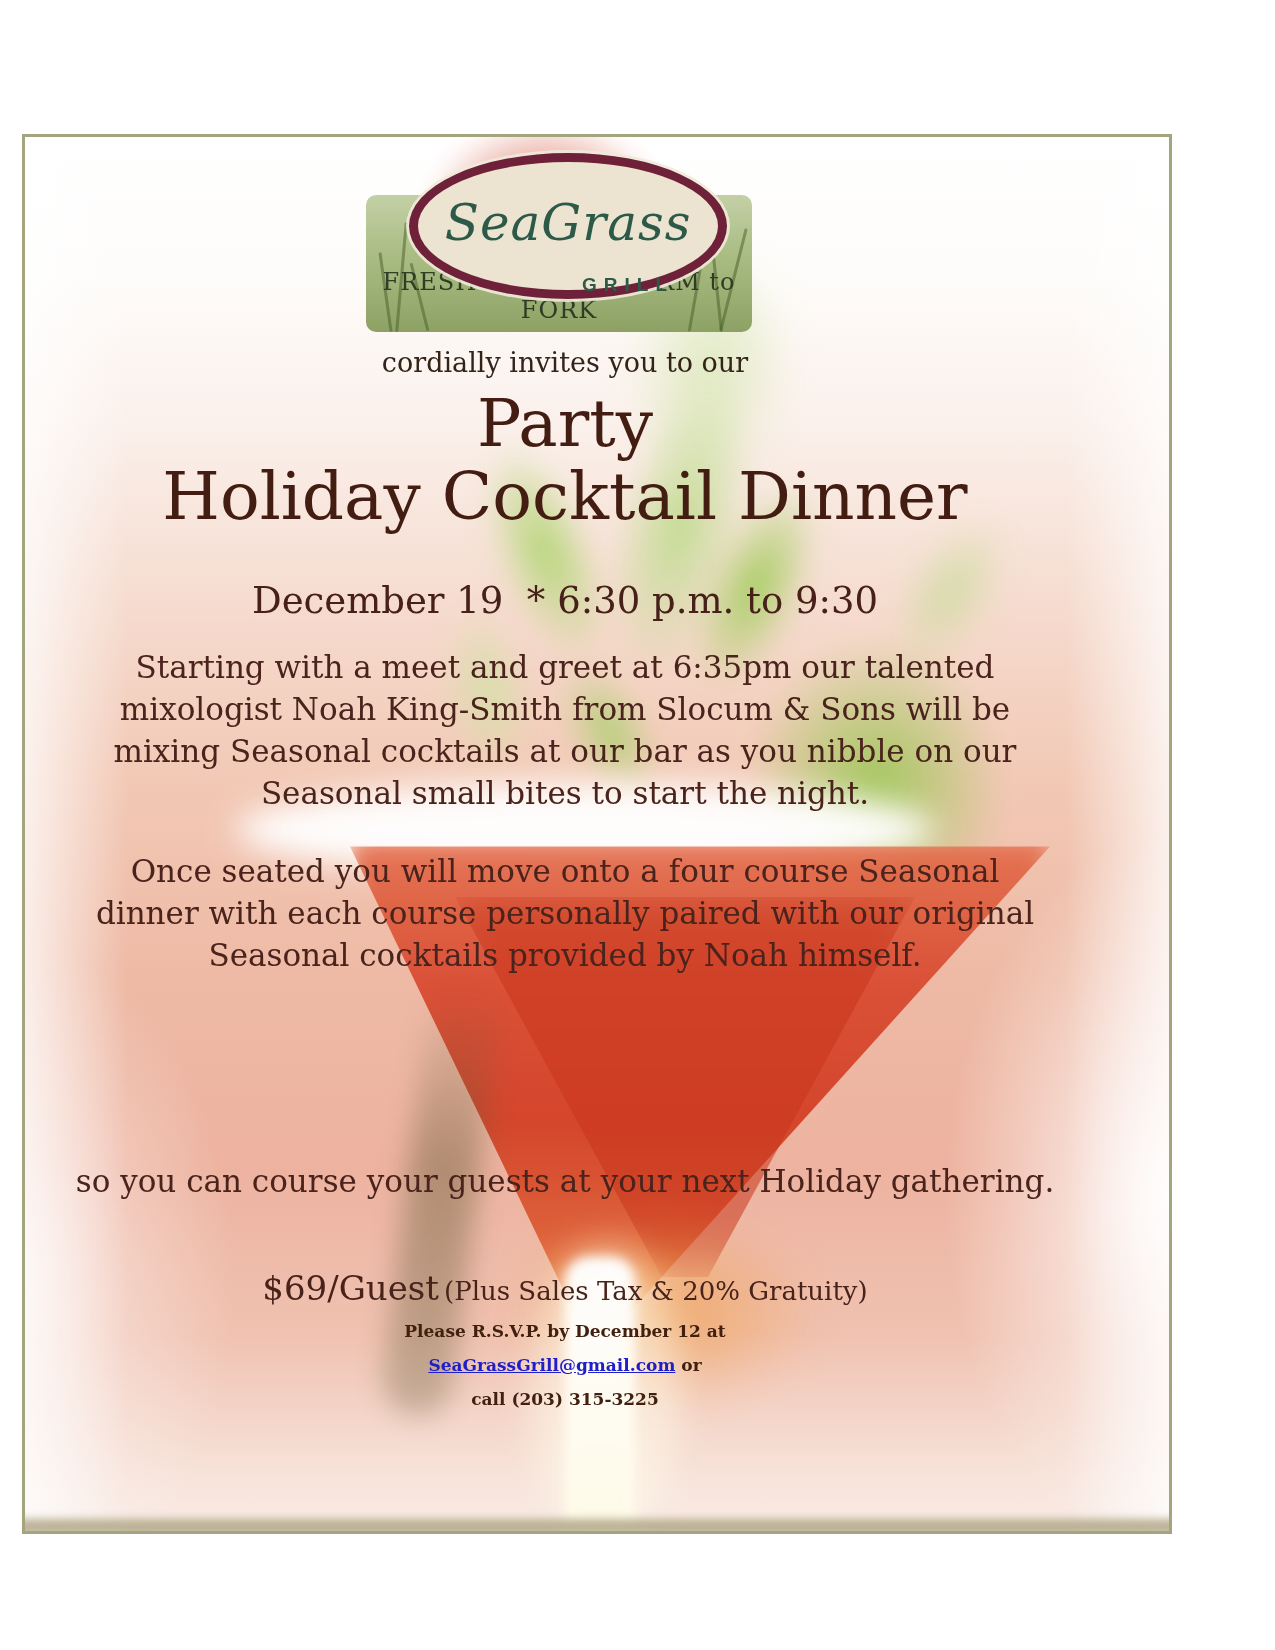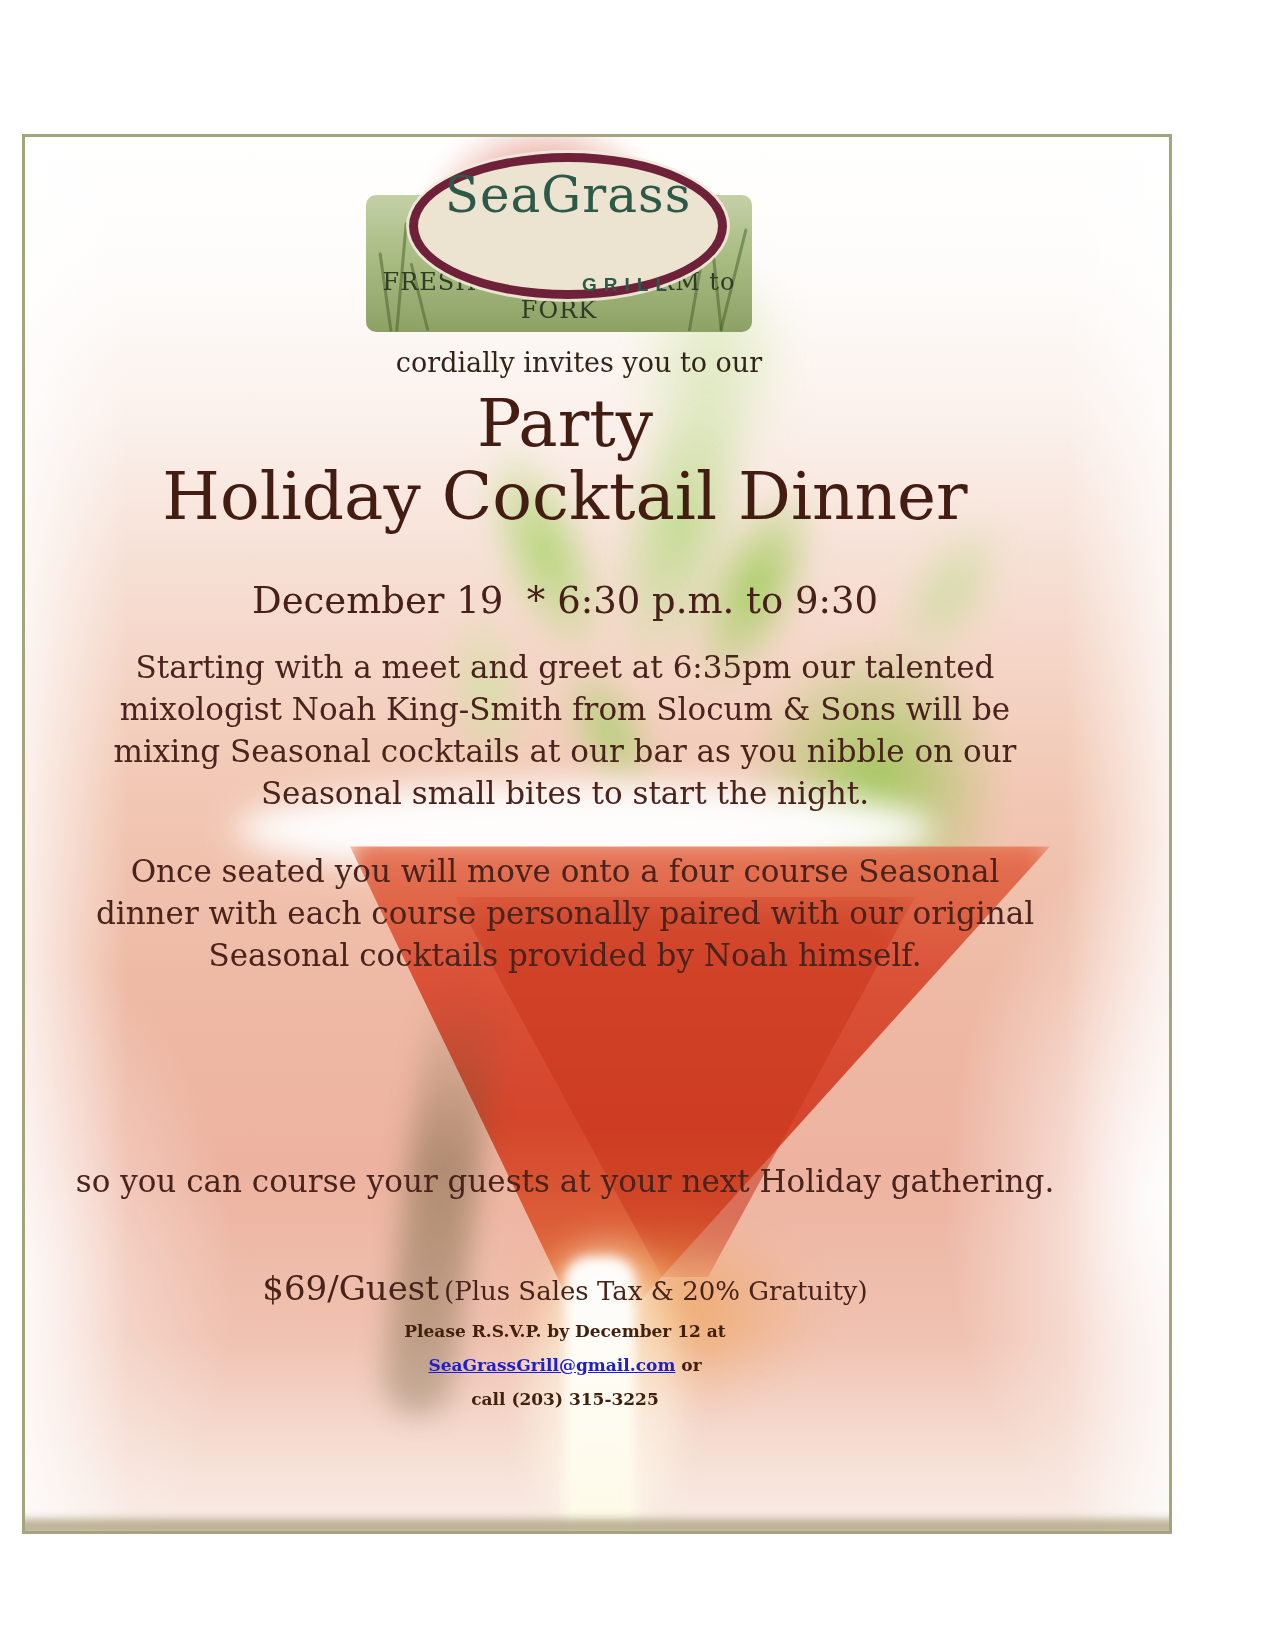--- a/index.html
+++ b/index.html
@@ -42,30 +42,30 @@
   .stem{left:540px;top:1120px;width:70px;height:280px;border-radius:24px;
       background:linear-gradient(180deg,#ffffff,#fffbe8);filter:blur(6px);opacity:.97;}
   .tableEdge{left:-10px;bottom:-4px;width:1164px;height:16px;border-radius:0;
       background:#b0a685;filter:blur(4px);opacity:.85;}
   
   .logoGreen{position:absolute;left:341px;top:58px;width:386px;height:137px;border-radius:10px;
       background:linear-gradient(180deg,#c3d0a6 0%,#a9bc82 45%,#8ea165 100%);}
   .grass i{position:absolute;bottom:0;width:3px;background:rgba(68,94,40,.5);border-radius:2px;display:block;}
   .logoOval{position:absolute;left:384px;top:16px;width:300px;height:128px;background:var(--logo-cream,#ece4d0);
       border:9px solid var(--logo-maroon,#6e2138);border-radius:50%;box-shadow:0 0 0 3px rgba(240,234,218,.9);}
-  .brandScript{position:absolute;left:0;right:0;top:4px;text-align:center;
+  .brandScript{position:absolute;left:0;right:0;top:32px;text-align:center;font-style:italic;
       font-size:50px;color:var(--logo-green,#2d5a48);letter-spacing:1px;}
   .brandGrill{position:absolute;right:44px;top:80px;font-family:"Liberation Sans",sans-serif;
       font-weight:bold;font-size:19px;letter-spacing:7px;color:var(--logo-green,#2d5a48);margin-top:32px;}
   .logoTagline{position:absolute;left:0;width:100%;bottom:8px;text-align:center;font-size:24px;
       letter-spacing:1px;color:#2e3d24;}
   
   .textcol{position:absolute;left:0;top:0;width:1080px;height:100%;}
   .tblock{position:absolute;left:0;width:100%;text-align:center;}
-  .cordially{top:210px;font-size:27px;color:#33241a;margin-left:14px;}
+  .cordially{top:210px;font-size:27px;color:#33241a;}
   .title{top:250px;font-size:66px;line-height:73px;color:var(--ink,#431c12);}
   .date{top:442px;font-size:37px;color:#47201a;white-space:pre-wrap;}
   .para{font-size:31px;line-height:42px;color:#4a231c;}
   .p1{top:509px;} .p2{top:713px;} .p3{top:867px;} .p4{top:1023px;}
   .price{top:1131px;color:#48231b;}
   .priceMain{font-size:34px;}
   .priceNote{font-size:26px;}
   .rsvp{top:1177px;font-size:17px;line-height:34px;font-weight:bold;color:#42200f;}
   .rsvp a{color:var(--link,#1e1ecb);text-decoration:underline;font-weight:bold;cursor:pointer;}
 </style>

